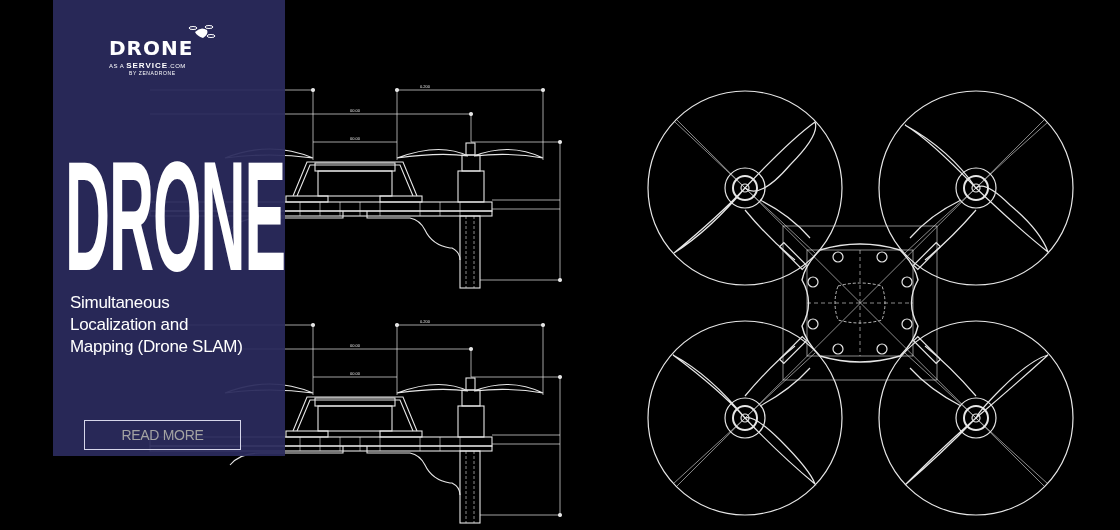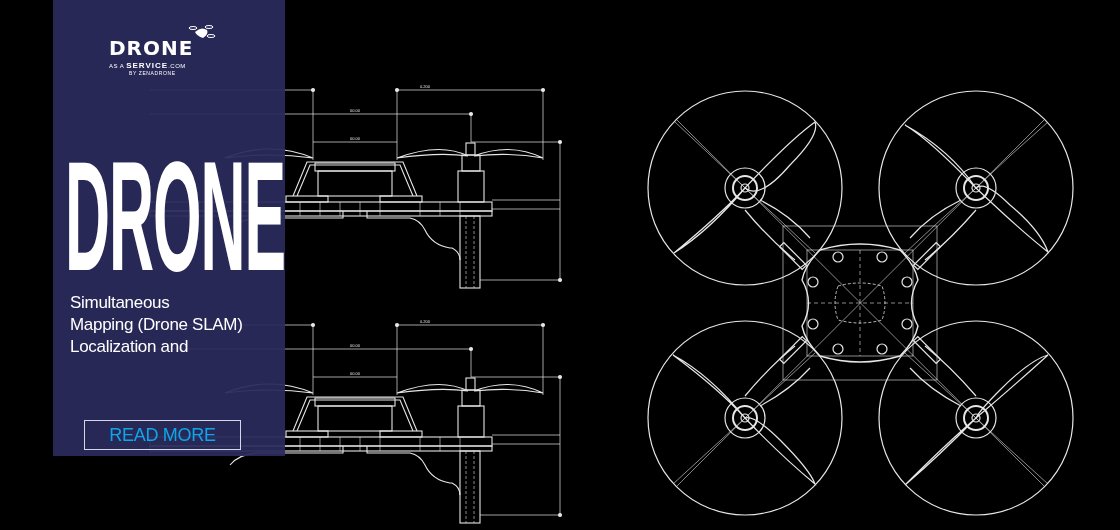--- a/index.html
+++ b/index.html
@@ -21,22 +21,22 @@
       font-size: 120px; line-height: 180px; letter-spacing: -2px;
       transform-origin: left top; transform: scaleX(0.52) scaleY(1.3);
       white-space: nowrap;
     }
     .subtitle {
       position: absolute; left: 17px; top: 292px; width: 220px;
       color: #fff; font-size: 17px; line-height: 22px; letter-spacing: -0.3px;
     }
     .read-more {
       position: absolute; left: 31px; top: 420px; width: 157px; height: 30px;
-      border: 1px solid #d6d6ea; color: #0ea5e9; background: transparent;
-      font-family: "Liberation Sans", sans-serif; font-size: 18px; letter-spacing: -0.3px;
+      border: 1px solid #d6d6ea; color: #a3a3a3; background: transparent;
+      font-family: "Liberation Sans", sans-serif; font-size: 14px; letter-spacing: -0.3px;
       display: flex; align-items: center; justify-content: center; cursor: pointer; box-sizing: border-box;
     }
   </style>
 </head>
 <body>
 
 <svg class="blueprint" viewBox="0 0 1120 530" xmlns="http://www.w3.org/2000/svg">
   <defs>
     <g id="side-view" stroke="#e6e6e6" fill="none" stroke-width="1.1">
 
@@ -182,18 +182,18 @@
       <span>AS A</span>
       <b>SERVICE</b><span>.COM</span>
     </span>
     <span class="logo-by">BY ZENADRONE</span>
   </div>
 
   <div class="big-title">DRONE</div>
 
   <div class="subtitle">
     <div>Simultaneous</div>
+    <div>Localization and</div>
     <div>Mapping (Drone SLAM)</div>
-    <div>Localization and</div>
   </div>
 
   <button class="read-more">READ MORE</button>
 </div>
 
 </body></html>

